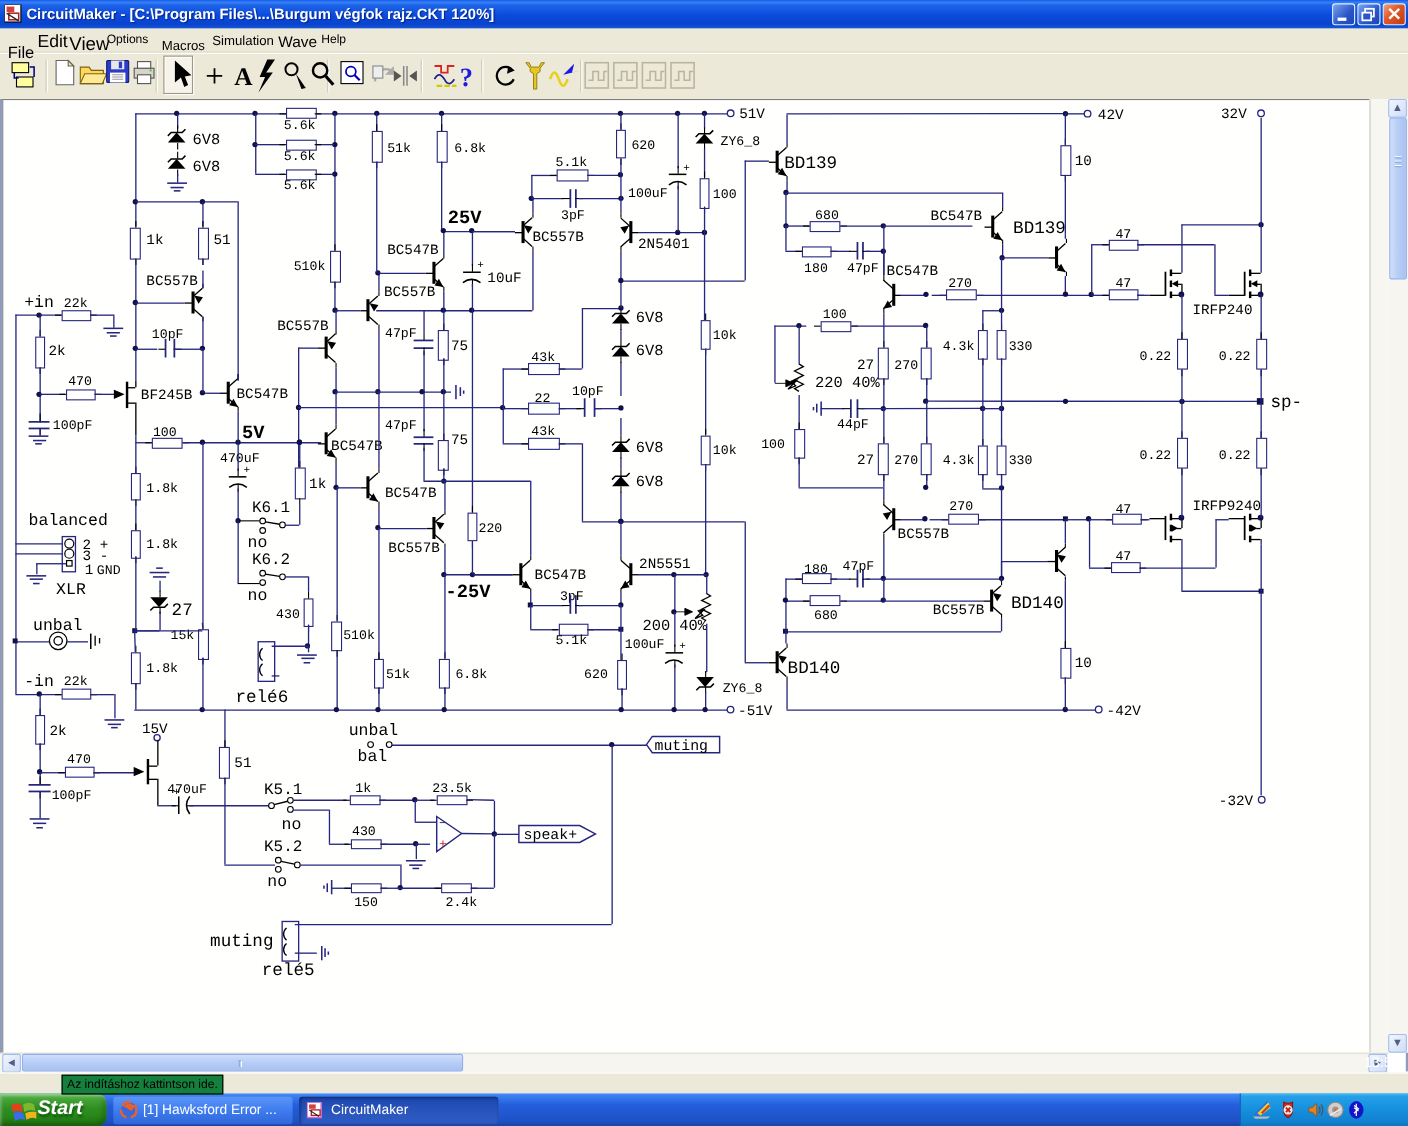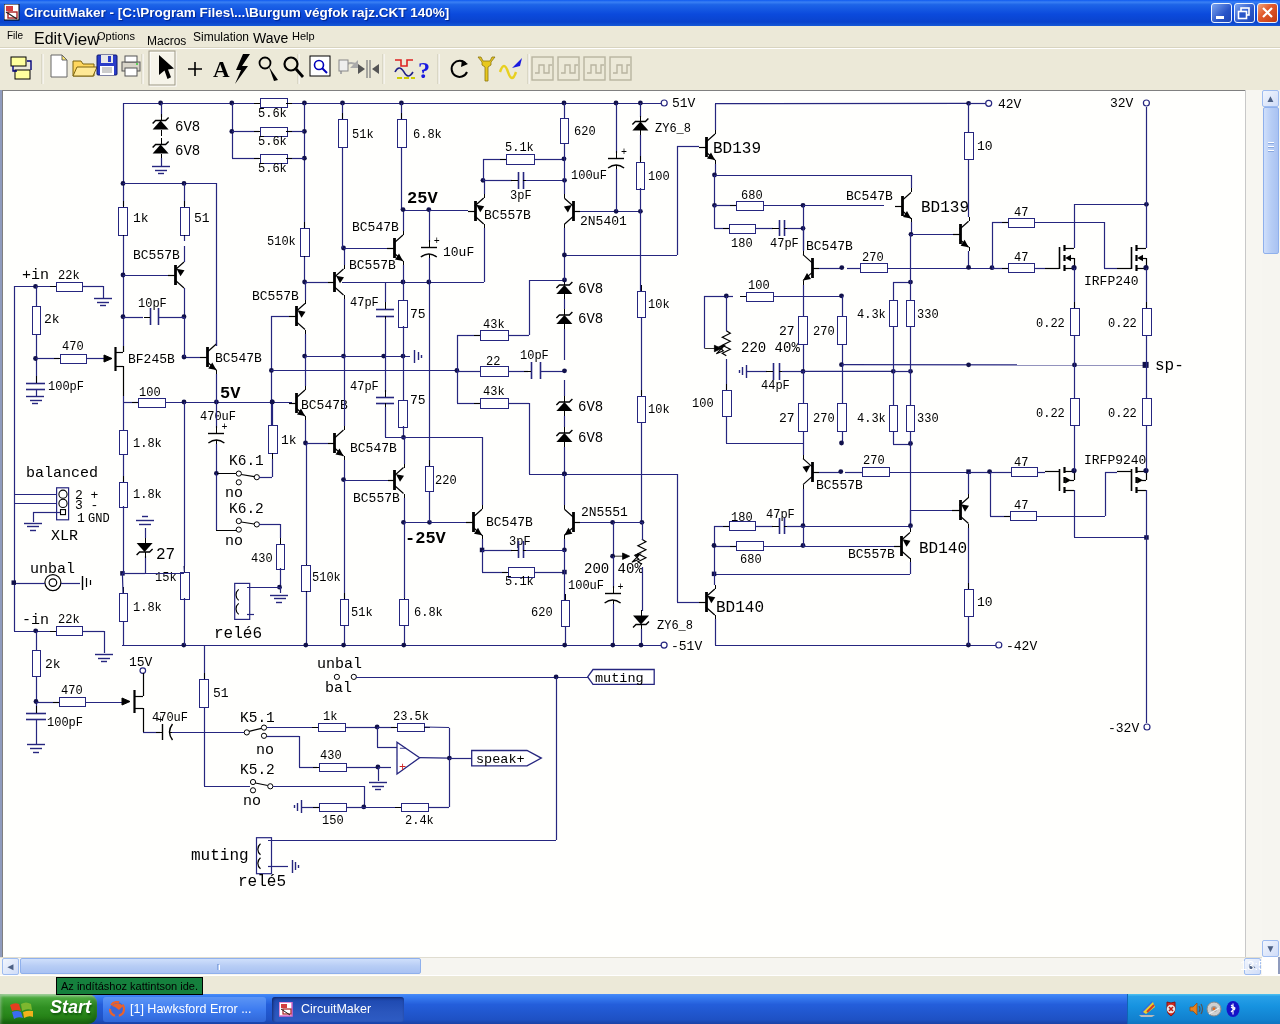--- a/index.html
+++ b/index.html
@@ -36,33 +36,33 @@
  border-left:1px solid #0e65b5}
 
 </style></head><body>
 <div id="titlebar"></div>
 <svg id="title-ic" viewBox="0 0 17 17">
     <rect x="0" y="0" width="15" height="16" fill="#fff" stroke="#000" stroke-width="1"></rect>
     <rect x="2" y="2" width="7" height="5" fill="#d43f3f"></rect>
     <rect x="4" y="8" width="9" height="6" fill="#fff" stroke="#a22" stroke-width="1.4"></rect>
     <path d="M2 8 L13 15" stroke="#222" stroke-width="1.2"></path>
   </svg>
-<div id="title-tx">CircuitMaker - [C:\Program Files\...\Burgum végfok rajz.CKT 140%]</div>
+<div id="title-tx">CircuitMaker - [C:\Program Files\...\Burgum végfok rajz.CKT 120%]</div>
 <div class="wbtn" style="left:1211px;background:linear-gradient(135deg,#7ba4f0,#2955c8 60%,#1e46b4)"><svg width="19" height="18">
       <rect x="4" y="12" width="8" height="3" fill="#fff"></rect>
     </svg></div>
 <div class="wbtn" style="left:1234px;background:linear-gradient(135deg,#7ba4f0,#2955c8 60%,#1e46b4)"><svg width="19" height="18">
       <rect x="6" y="4" width="8" height="7" fill="none" stroke="#fff" stroke-width="1.6"></rect>
       <rect x="3.5" y="7.5" width="8" height="7" fill="#2955c8" stroke="#fff" stroke-width="1.6"></rect>
     </svg></div>
 <div class="wbtn" style="left:1257px;background:linear-gradient(135deg,#f0a47b,#e25b2d 40%,#c13a10)"><svg width="19" height="18">
       <path d="M5 4 L14 13 M14 4 L5 13" stroke="#fff" stroke-width="2.2"></path>
     </svg></div>
 <div id="menubar"></div>
-<span style="position:absolute;left:7px;top:30px;font-size:10px;color:#000;z-index:5">File</span>
+<span style="position:absolute;left:7px;top:40px;font-size:15px;color:#000;z-index:5">File</span>
 <span style="position:absolute;left:34px;top:30px;font-size:16px;color:#000;z-index:5">Edit</span>
 <span style="position:absolute;left:63px;top:30px;font-size:17px;color:#000;z-index:5">View</span>
 <span style="position:absolute;left:97px;top:30px;font-size:11px;color:#000;z-index:5">Options</span>
 <span style="position:absolute;left:147px;top:34px;font-size:12px;color:#000;z-index:5">Macros</span>
 <span style="position:absolute;left:193px;top:30px;font-size:12px;color:#000;z-index:5">Simulation</span>
 <span style="position:absolute;left:253px;top:30px;font-size:14px;color:#000;z-index:5">Wave</span>
 <span style="position:absolute;left:292px;top:30px;font-size:11px;color:#000;z-index:5">Help</span>
 <div id="toolbar"></div>
 <svg style="position:absolute;left:0;top:48px" width="1280" height="42" viewBox="0 0 1280 42">
     <line x1="42" y1="6" x2="42" y2="36" stroke="#c8c4b0" stroke-width="1"></line>
@@ -1390,32 +1390,32 @@
 <div id="statusbar"></div>
 <div id="tooltip">Az indításhoz kattintson ide.</div>
 <div id="taskbar"></div>
 <div id="startbtn"></div>
 <svg style="position:absolute;left:8px;top:998px;z-index:5" width="26" height="24" viewBox="0 0 26 24">
     <path d="M2 7 Q7 4 11 6 L13 13 Q8 11 4 13 Z" fill="#e43e1f"></path>
     <path d="M13 6 Q18 3 23 6 L24 12 Q19 10 14 13 Z" fill="#7db72f"></path>
     <path d="M4 14 Q9 12 13 14 L15 20 Q10 18 6 21 Z" fill="#3b6cf0"></path>
     <path d="M15 14 Q20 12 25 13 L25 19 Q21 17 16 20 Z" fill="#f2b21d"></path>
   </svg>
-<div id="startbtn2" style="position:absolute;left:16px;top:994px;width:97px;height:16px">
+<div id="startbtn2" style="position:absolute;left:0;top:994px;width:97px;height:16px">
     <span class="stx" style="position:absolute;left:34px;top:3px;color:#fff;font-size:18px;font-weight:bold;font-style:italic;text-shadow:1px 2px 2px rgba(0,60,0,.6)">Start</span>
   </div>
 <div class="taskbtn" style="left:103px;width:163px;background:linear-gradient(180deg,#5c95f5,#3e7cf0 50%,#3067d8)">
     <svg width="16" height="16" style="position:absolute;left:6px;top:4px">
       <circle cx="8" cy="8" r="7" fill="#3b67d8"></circle>
       <path d="M3 5 A7 7 0 0 1 14 5 L10 9 L6 6 Z" fill="#e8622d"></path>
       <circle cx="8" cy="8" r="7" fill="none" stroke="#e8622d" stroke-width="2.2" stroke-dasharray="9 4"></circle>
     </svg>
     <span style="position:absolute;left:27px;top:5px">[1] Hawksford Error ...</span>
   </div>
-<div class="taskbtn" style="left:272px;width:132px;background:linear-gradient(180deg,#1c47ae,#2a56bd 60%,#2e5cc4);box-shadow:inset 1px 1px 3px rgba(0,0,30,.5)">
+<div class="taskbtn" style="left:272px;width:181px;background:linear-gradient(180deg,#1c47ae,#2a56bd 60%,#2e5cc4);box-shadow:inset 1px 1px 3px rgba(0,0,30,.5)">
     <svg width="15" height="15" style="position:absolute;left:7px;top:5px">
       <rect x="0" y="0" width="13" height="14" fill="#fff" stroke="#d469c9" stroke-width="1.5"></rect>
       <rect x="2" y="2" width="6" height="4" fill="#d43f3f"></rect>
       <rect x="4" y="7" width="8" height="5" fill="#fff" stroke="#a22" stroke-width="1.2"></rect>
       <path d="M2 7 L11 13" stroke="#222" stroke-width="1"></path>
     </svg>
     <span style="position:absolute;left:29px;top:5px">CircuitMaker</span>
   </div>
 <div id="tray"></div>
 <span style="position:absolute;left:1087px;top:1048px;color:#3b82f6;font-size:13.5px;z-index:5">HU</span>

